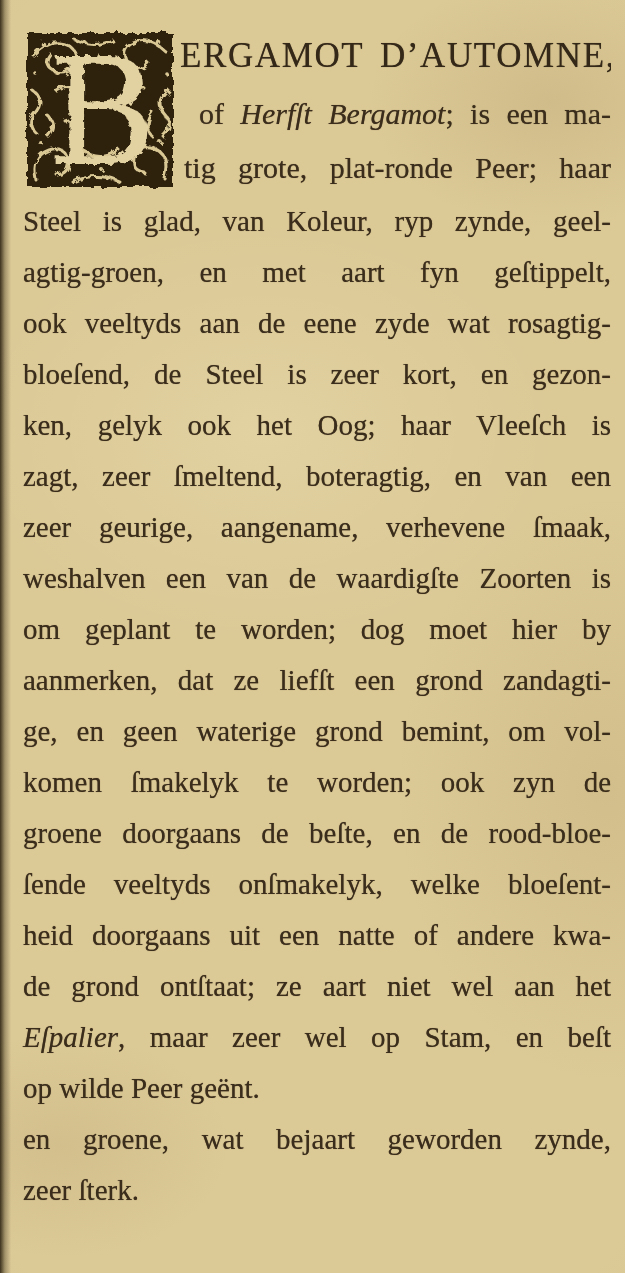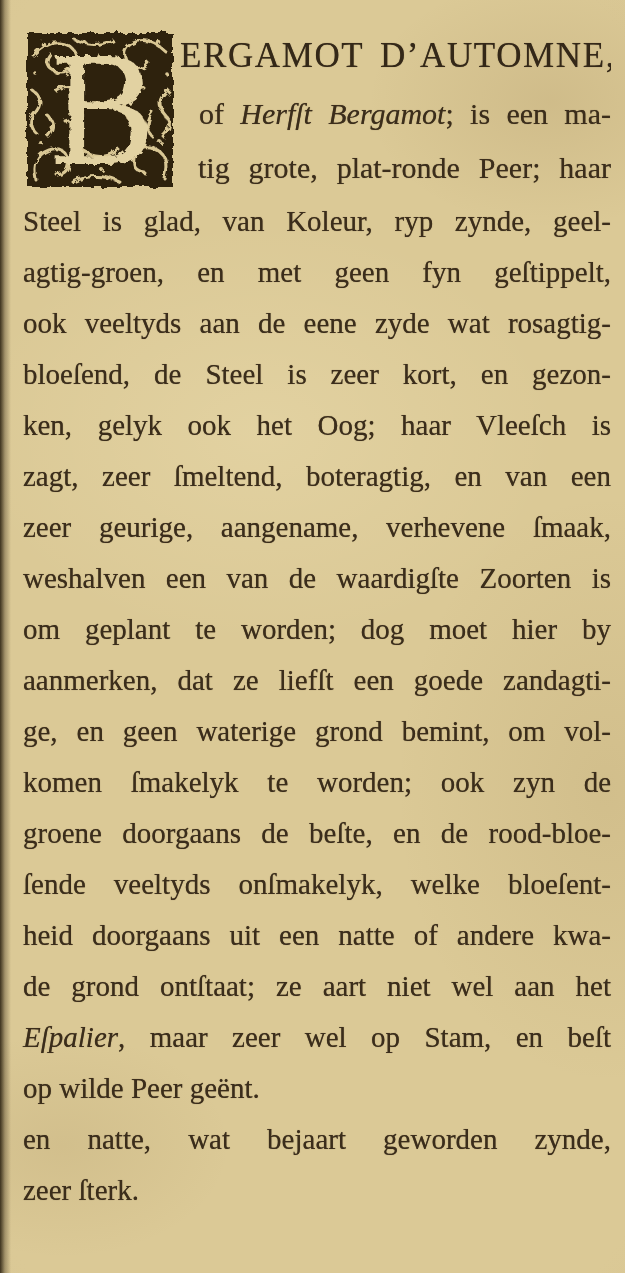--- a/index.html
+++ b/index.html
@@ -59,21 +59,21 @@
   .head-line-2 {
     font-size: 30px;
     margin-left: 19px;
     line-height: 56px;
     text-align: justify;
     text-align-last: justify;
   }
   .head-line-2 .it { font-style: italic; }
   .head-line-3 {
     font-size: 30px;
-    margin-left: 18px;
+    margin-left: 4px;
     line-height: 52px;
     text-align: justify;
     text-align-last: justify;
   }
 
   
   .bodytext {
     margin: 0 14px 0 23px;
     font-size: 29px;
   }
@@ -139,34 +139,34 @@
     </div>
     <div class="headlines">
       <div class="head-line-1 ink">ERGAMOT D’AUTOMNE,</div>
       <div class="head-line-2 ink"><span>of </span><span class="it">Herfſt Bergamot</span><span>; is een ma-</span></div>
       <div class="head-line-3 ink">tig grote, plat-ronde Peer; haar</div>
     </div>
   </div>
 
   <div class="bodytext ink">
     <div class="line">Steel is glad, van Koleur, ryp zynde, geel-</div>
-    <div class="line">agtig-groen, en met geen fyn geſtippelt,</div>
+    <div class="line">agtig-groen, en met aart fyn geſtippelt,</div>
     <div class="line">ook veeltyds aan de eene zyde wat rosagtig-</div>
     <div class="line">bloeſend, de Steel is zeer kort, en gezon-</div>
     <div class="line">ken, gelyk ook het Oog; haar Vleeſch is</div>
     <div class="line">zagt, zeer ſmeltend, boteragtig, en van een</div>
     <div class="line">zeer geurige, aangename, verhevene ſmaak,</div>
     <div class="line">weshalven een van de waardigſte Zoorten is</div>
     <div class="line">om geplant te worden; dog moet hier by</div>
-    <div class="line">aanmerken, dat ze liefſt een goede zandagti-</div>
+    <div class="line">aanmerken, dat ze liefſt een grond zandagti-</div>
     <div class="line">ge, en geen waterige grond bemint, om vol-</div>
     <div class="line">komen ſmakelyk te worden; ook zyn de</div>
     <div class="line">groene doorgaans de beſte, en de rood-bloe-</div>
     <div class="line">ſende veeltyds onſmakelyk, welke bloeſent-</div>
     <div class="line">heid doorgaans uit een natte of andere kwa-</div>
     <div class="line">de grond ontſtaat; ze aart niet wel aan het</div>
     <div class="line"><span class="it">Eſpalier</span><span>, maar zeer wel op Stam, en beſt</span></div>
     <div class="line flush">op wilde Peer geënt.</div>
 
-    <div class="line">en natte, wat bejaart geworden zynde,</div>
+    <div class="line">en groene, wat bejaart geworden zynde,</div>
     <div class="line flush">zeer ſterk.</div>
   </div>
 </div>
 
 </body></html>

